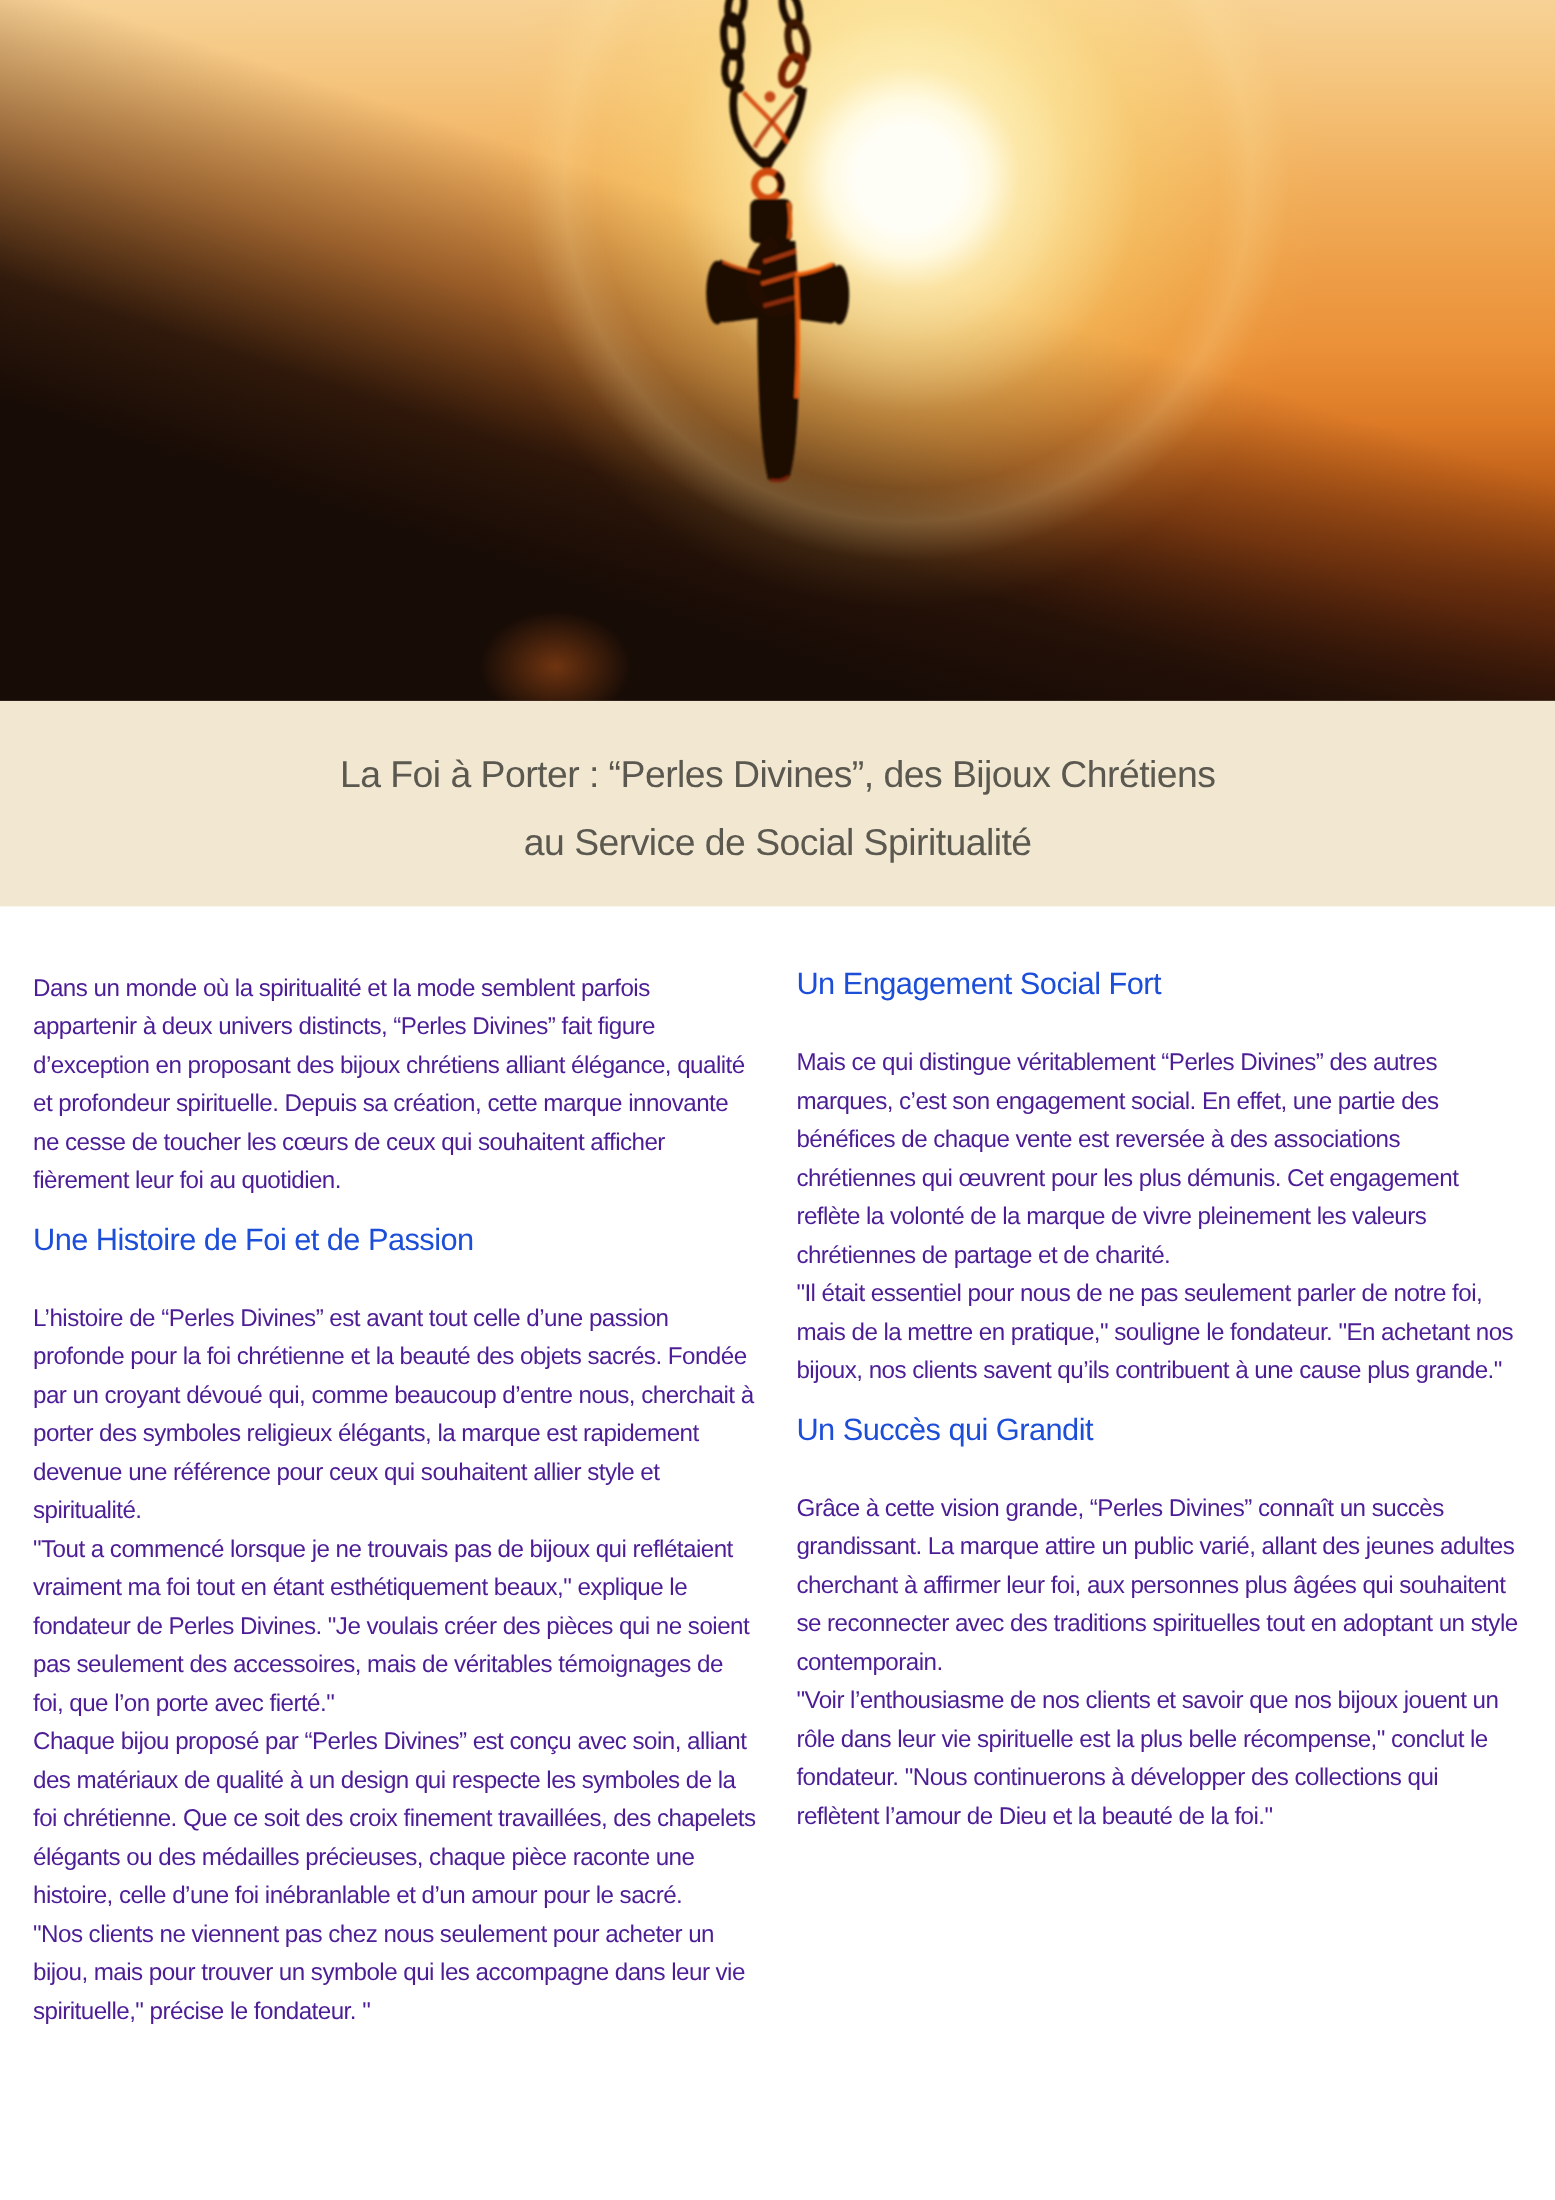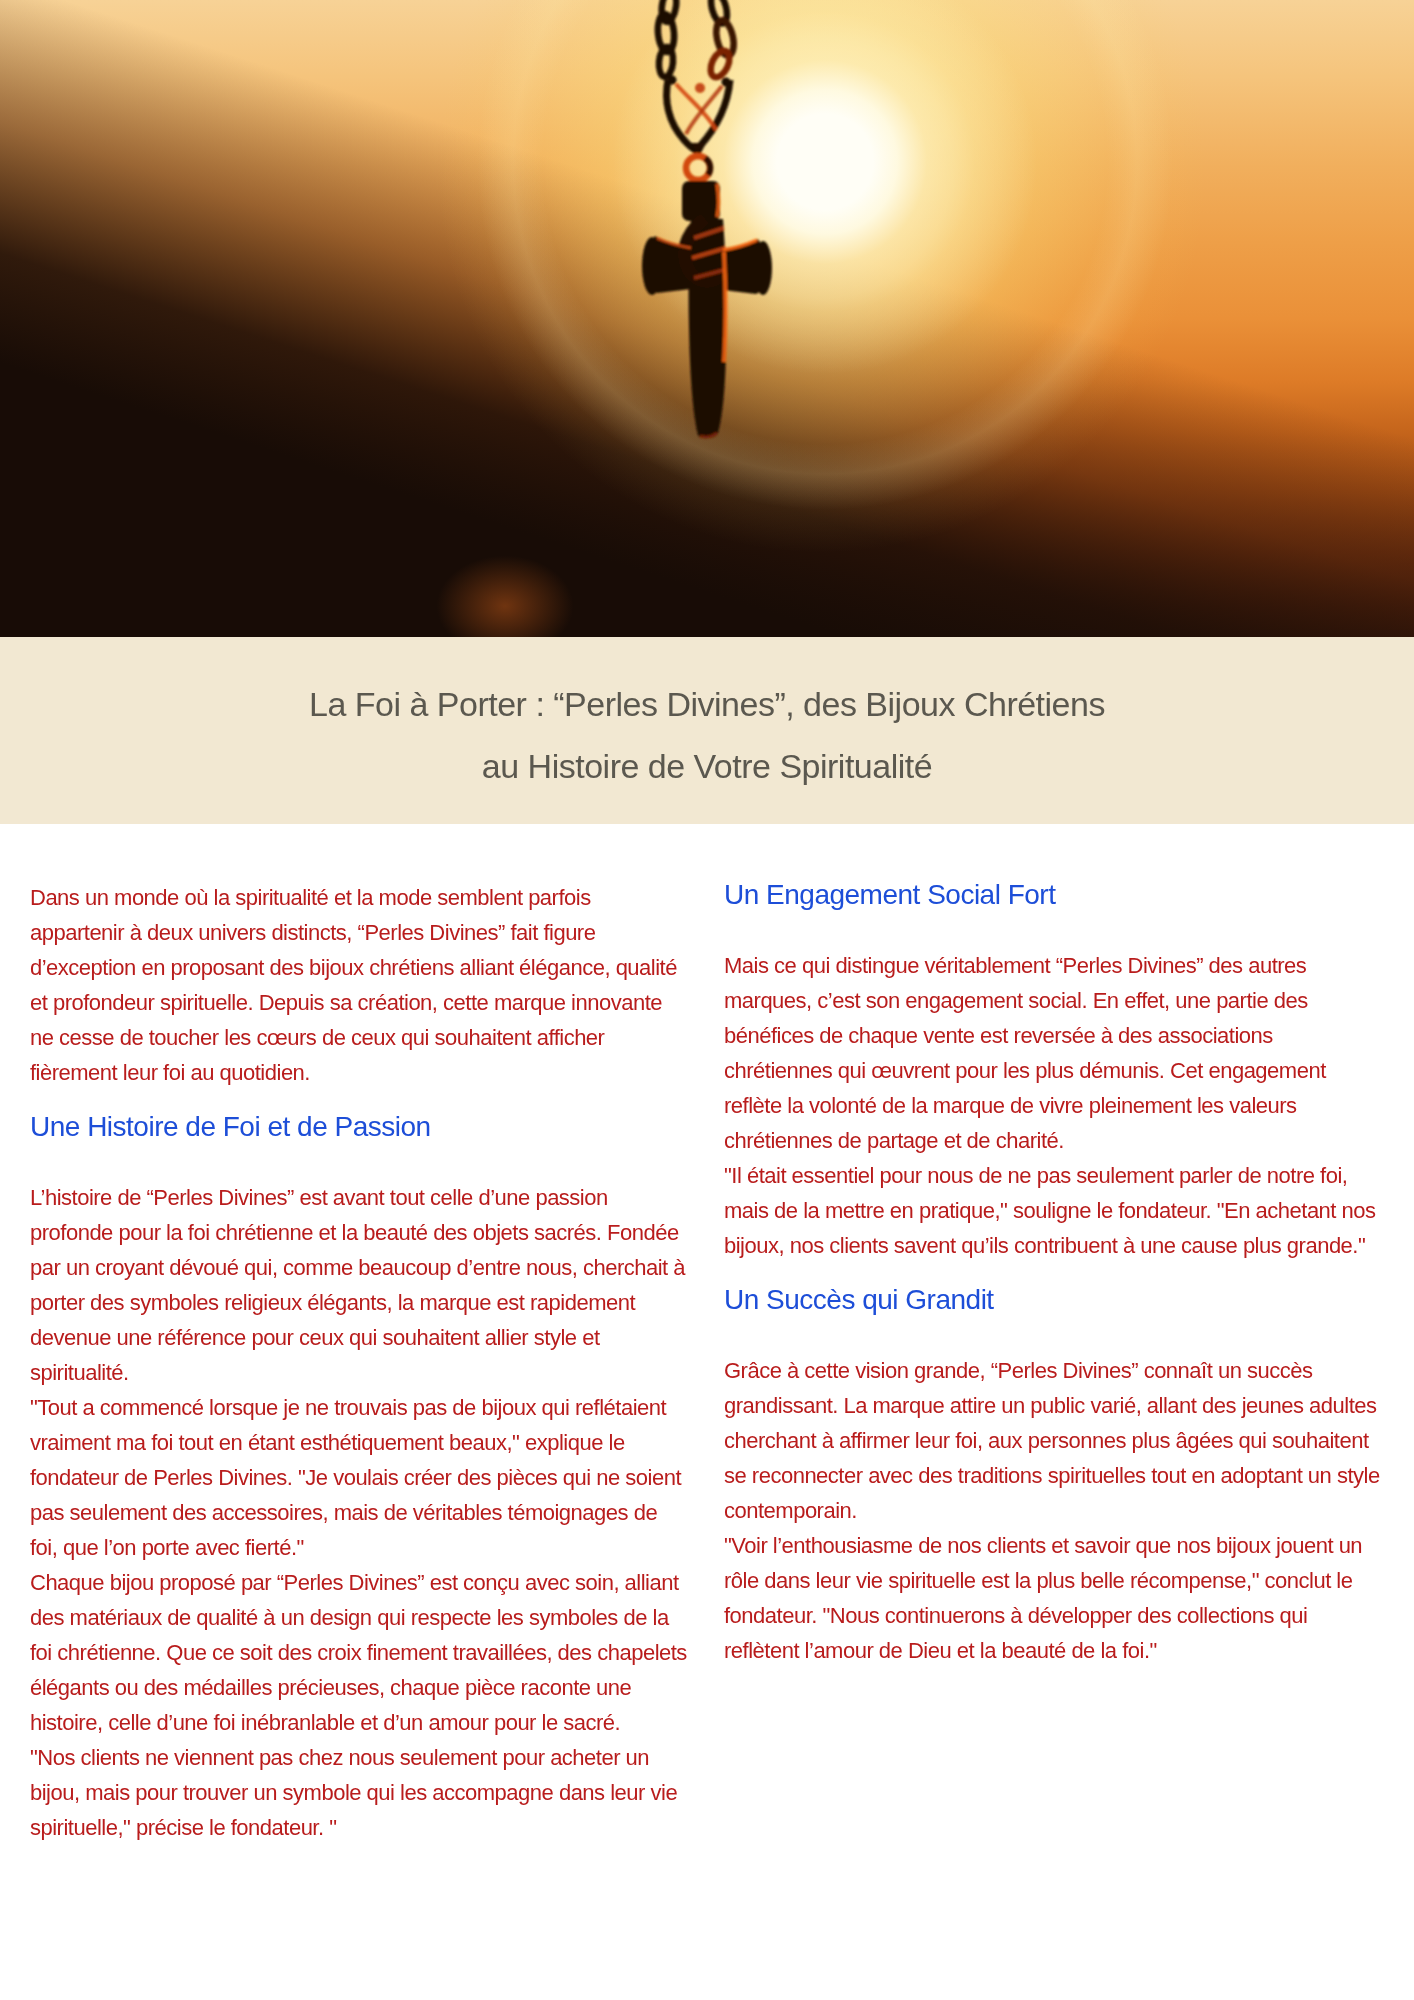--- a/index.html
+++ b/index.html
@@ -29,21 +29,21 @@
     font-size:34px; line-height:62px; letter-spacing:-0.5px;
     color:#5b584f;
   }
   h1 .t-line { display:block; }
 
   
   main { display:flex; gap:34px; padding:56px 30px 20px; }
   .col { flex:1; min-width:0; }
   .col p {
     margin:0; font-size:22px; line-height:35px;
-    letter-spacing:-0.5px; color:#b91c1c;
+    letter-spacing:-0.5px; color:#4c1d95;
   }
   .col h2 {
     margin:22px 0 38px; font-weight:400;
     font-size:28px; line-height:30px;
     letter-spacing:-0.5px; color:#1d4ed8;
   }
   .col h2:first-child { margin-top:0; }
 </style>
 </head>
 <body>
@@ -115,21 +115,21 @@
           <path d="M657,238 C668,243 680,246 691,248" fill="none" stroke="#e0540e" stroke-width="3" opacity="0.8"></path>
           <path d="M700,436 C706,438 712,437 717,433" fill="none" stroke="#8a2b08" stroke-width="3" opacity="0.8"></path>
         </g>
       </g>
     </svg>
   </header>
 
   <section class="title-band">
     <h1>
       <span class="t-line">La Foi à Porter : “Perles Divines”, des Bijoux Chrétiens</span>
-      <span class="t-line">au Histoire de Votre Spiritualité</span>
+      <span class="t-line">au Service de Social Spiritualité</span>
     </h1>
   </section>
 
   <main>
     <div class="col">
       <p>Dans un monde où la spiritualité et la mode semblent parfois appartenir à deux univers distincts, “Perles Divines” fait figure d’exception en proposant des bijoux chrétiens alliant élégance, qualité et profondeur spirituelle. Depuis sa création, cette marque innovante ne cesse de toucher les cœurs de ceux qui souhaitent afficher fièrement leur foi au quotidien.</p>
       <h2>Une Histoire de Foi et de Passion</h2>
       <p>L’histoire de “Perles Divines” est avant tout celle d’une passion profonde pour la foi chrétienne et la beauté des objets sacrés. Fondée par un croyant dévoué qui, comme beaucoup d’entre nous, cherchait à porter des symboles religieux élégants, la marque est rapidement devenue une référence pour ceux qui souhaitent allier style et spiritualité.</p>
       <p>"Tout a commencé lorsque je ne trouvais pas de bijoux qui reflétaient vraiment ma foi tout en étant esthétiquement beaux," explique le fondateur de Perles Divines. "Je voulais créer des pièces qui ne soient pas seulement des accessoires, mais de véritables témoignages de foi, que l’on porte avec fierté."</p>
       <p>Chaque bijou proposé par “Perles Divines” est conçu avec soin, alliant des matériaux de qualité à un design qui respecte les symboles de la foi chrétienne. Que ce soit des croix finement travaillées, des chapelets élégants ou des médailles précieuses, chaque pièce raconte une histoire, celle d’une foi inébranlable et d’un amour pour le sacré.</p>

